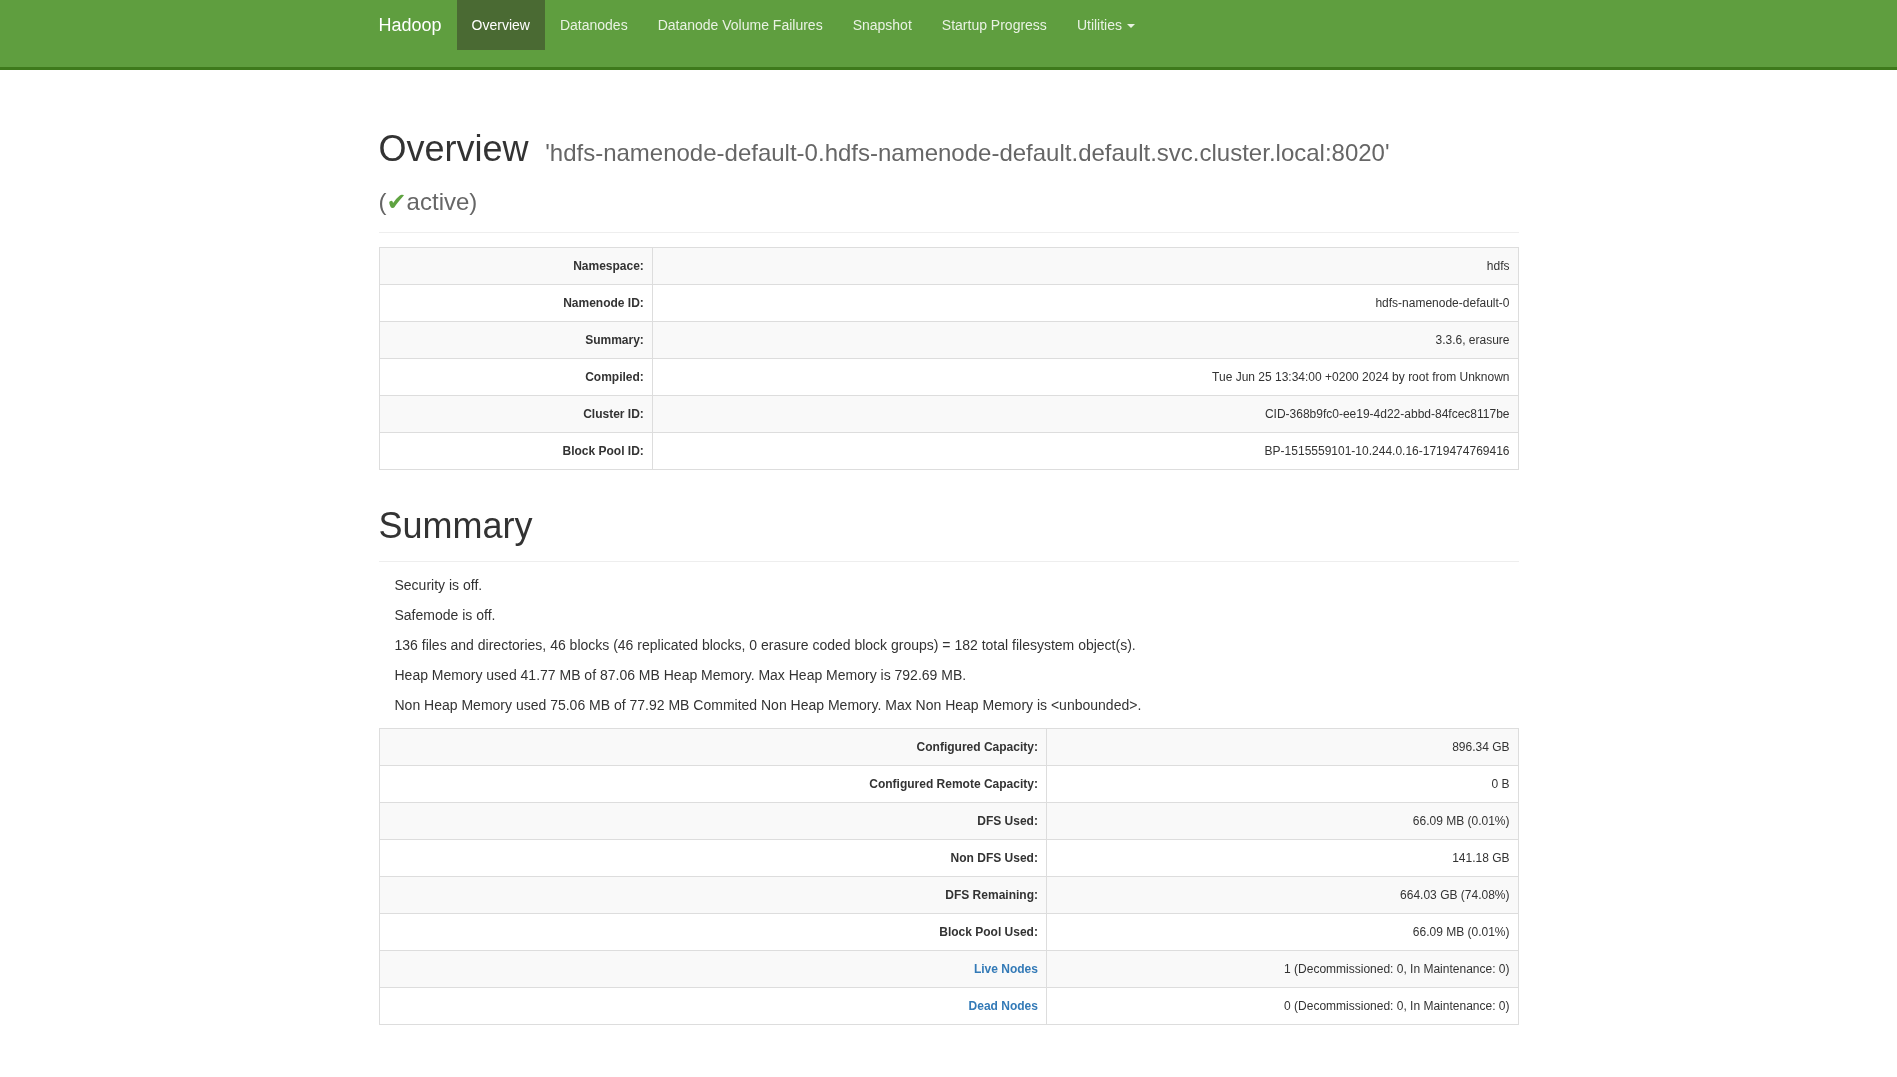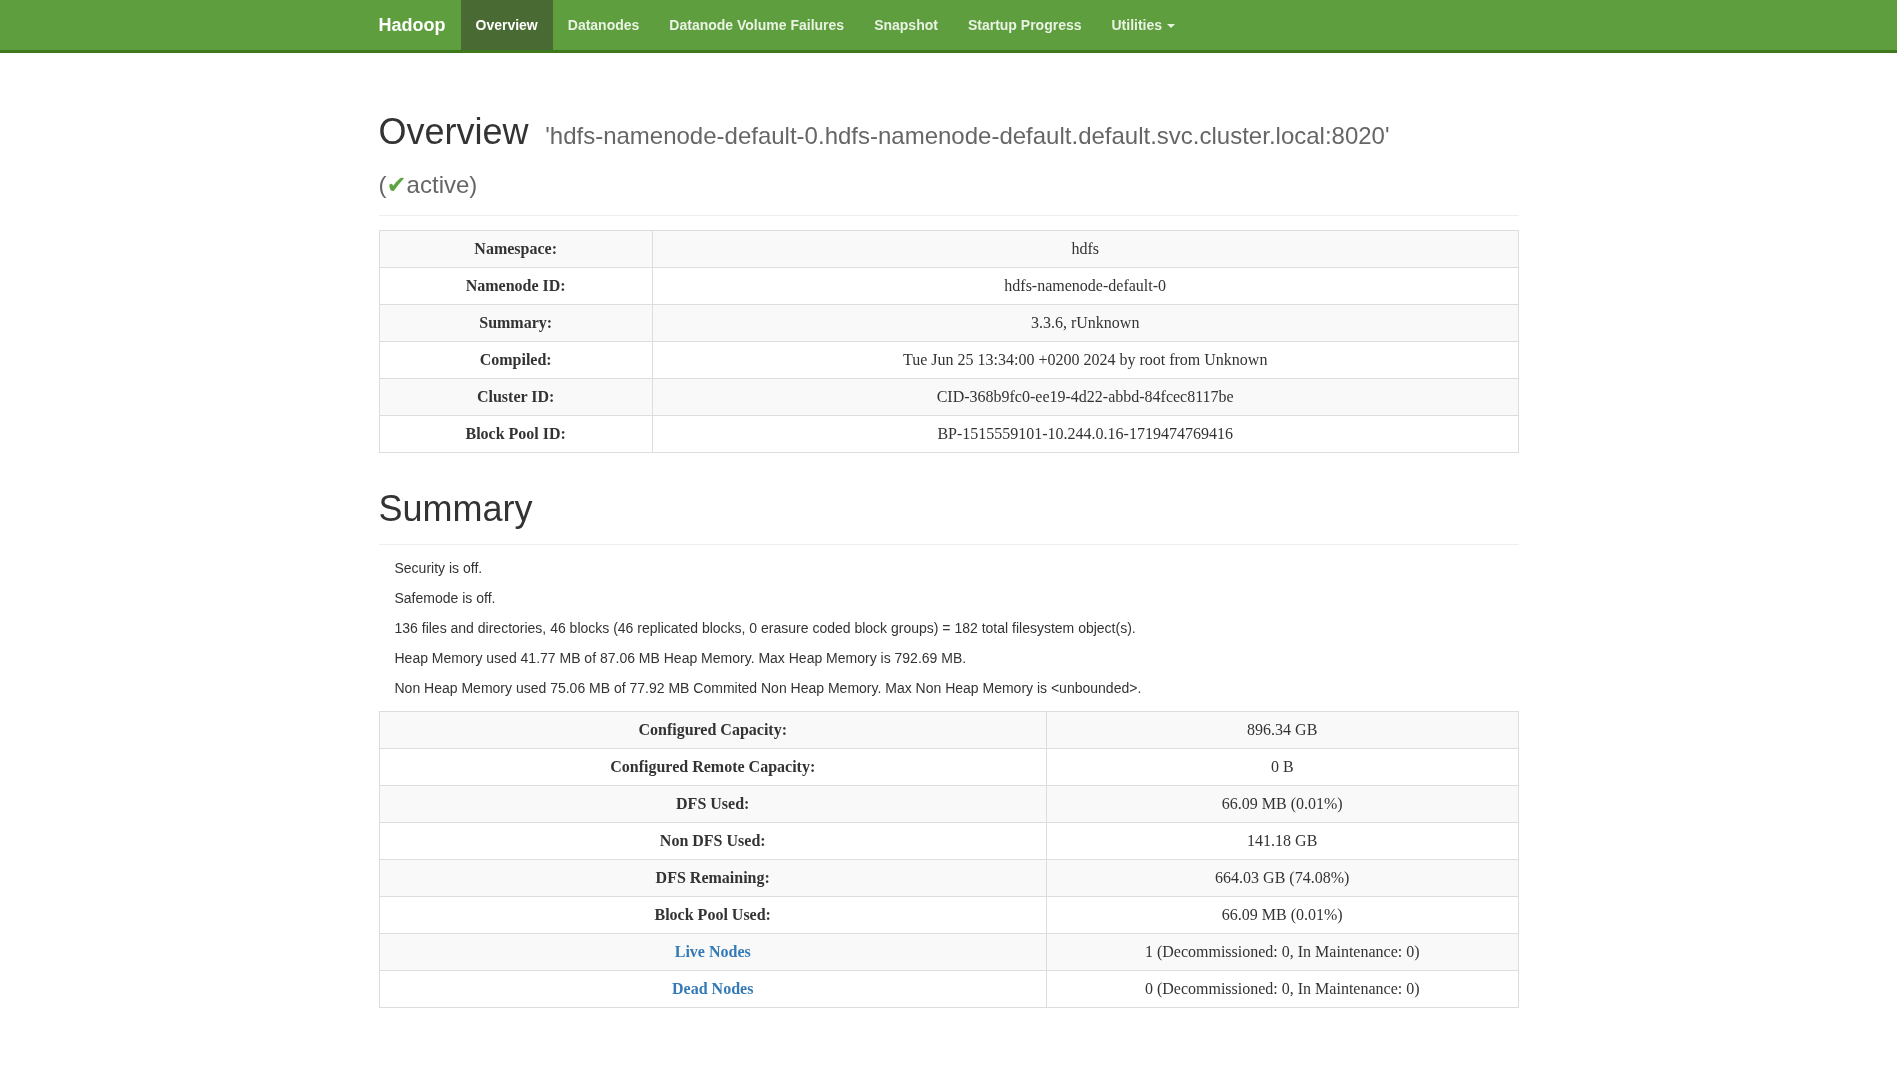--- a/index.html
+++ b/index.html
@@ -8,22 +8,21 @@
     width: 1897px; height: 1077px; overflow: hidden;
     background: #fff; color: #333;
     font-family: "Liberation Sans", "DejaVu Sans", sans-serif;
     font-size: 14px; line-height: 1.42857;
   }
 
   
   .navbar {
     background: #5F9E3F;
     border-bottom: 3px solid #3E7A1C;
-    height: 53px;
-    font-weight: bold;
+    height: 70px;
   }
   .navbar-inner {
     width: 1170px; margin: 0 auto; padding: 0;
     display: flex; align-items: stretch; height: 50px;
   }
   .navbar-brand {
     color: #fff; font-size: 18px; line-height: 20px;
     padding: 15px 15px; text-decoration: none; display: block;
   }
   .navbar-nav { display: flex; align-items: stretch; margin: 0; padding: 0; list-style: none; }
@@ -50,21 +49,21 @@
 
   .check { color: #5FA341; }
 
   
   table.kv {
     width: 100%; border-collapse: collapse;
     border: 1px solid #ddd; background: #fff;
   }
   table.kv th, table.kv td {
     border: 1px solid #ddd; padding: 8px; line-height: 20px;
-    text-align: center; vertical-align: top; font-size: 16px; font-family: Liberation Serif, serif;
+    text-align: right; vertical-align: top; font-size: 12px;
   }
   table.kv th { font-weight: bold; color: #333; }
   table.kv tbody tr:nth-child(odd) { background: #f9f9f9; }
   table.info-table th { width: 24%; }
   table.summary-table th { width: 58.6%; }
   table.summary-table { margin-top: 12px; }
 
   .summary-text p { margin: 0 0 10px 16px; }
 
   .node-link { color: #337ab7; font-weight: bold; text-decoration: none; }
@@ -117,21 +116,21 @@
       <tr>
         <th>Namespace:</th>
         <td>hdfs</td>
       </tr>
       <tr>
         <th>Namenode ID:</th>
         <td>hdfs-namenode-default-0</td>
       </tr>
       <tr>
         <th>Summary:</th>
-        <td>3.3.6, rUnknown</td>
+        <td>3.3.6, erasure</td>
       </tr>
       <tr>
         <th>Compiled:</th>
         <td>Tue Jun 25 13:34:00 +0200 2024 by root from Unknown</td>
       </tr>
       <tr>
         <th>Cluster ID:</th>
         <td>CID-368b9fc0-ee19-4d22-abbd-84fcec8117be</td>
       </tr>
       <tr>

